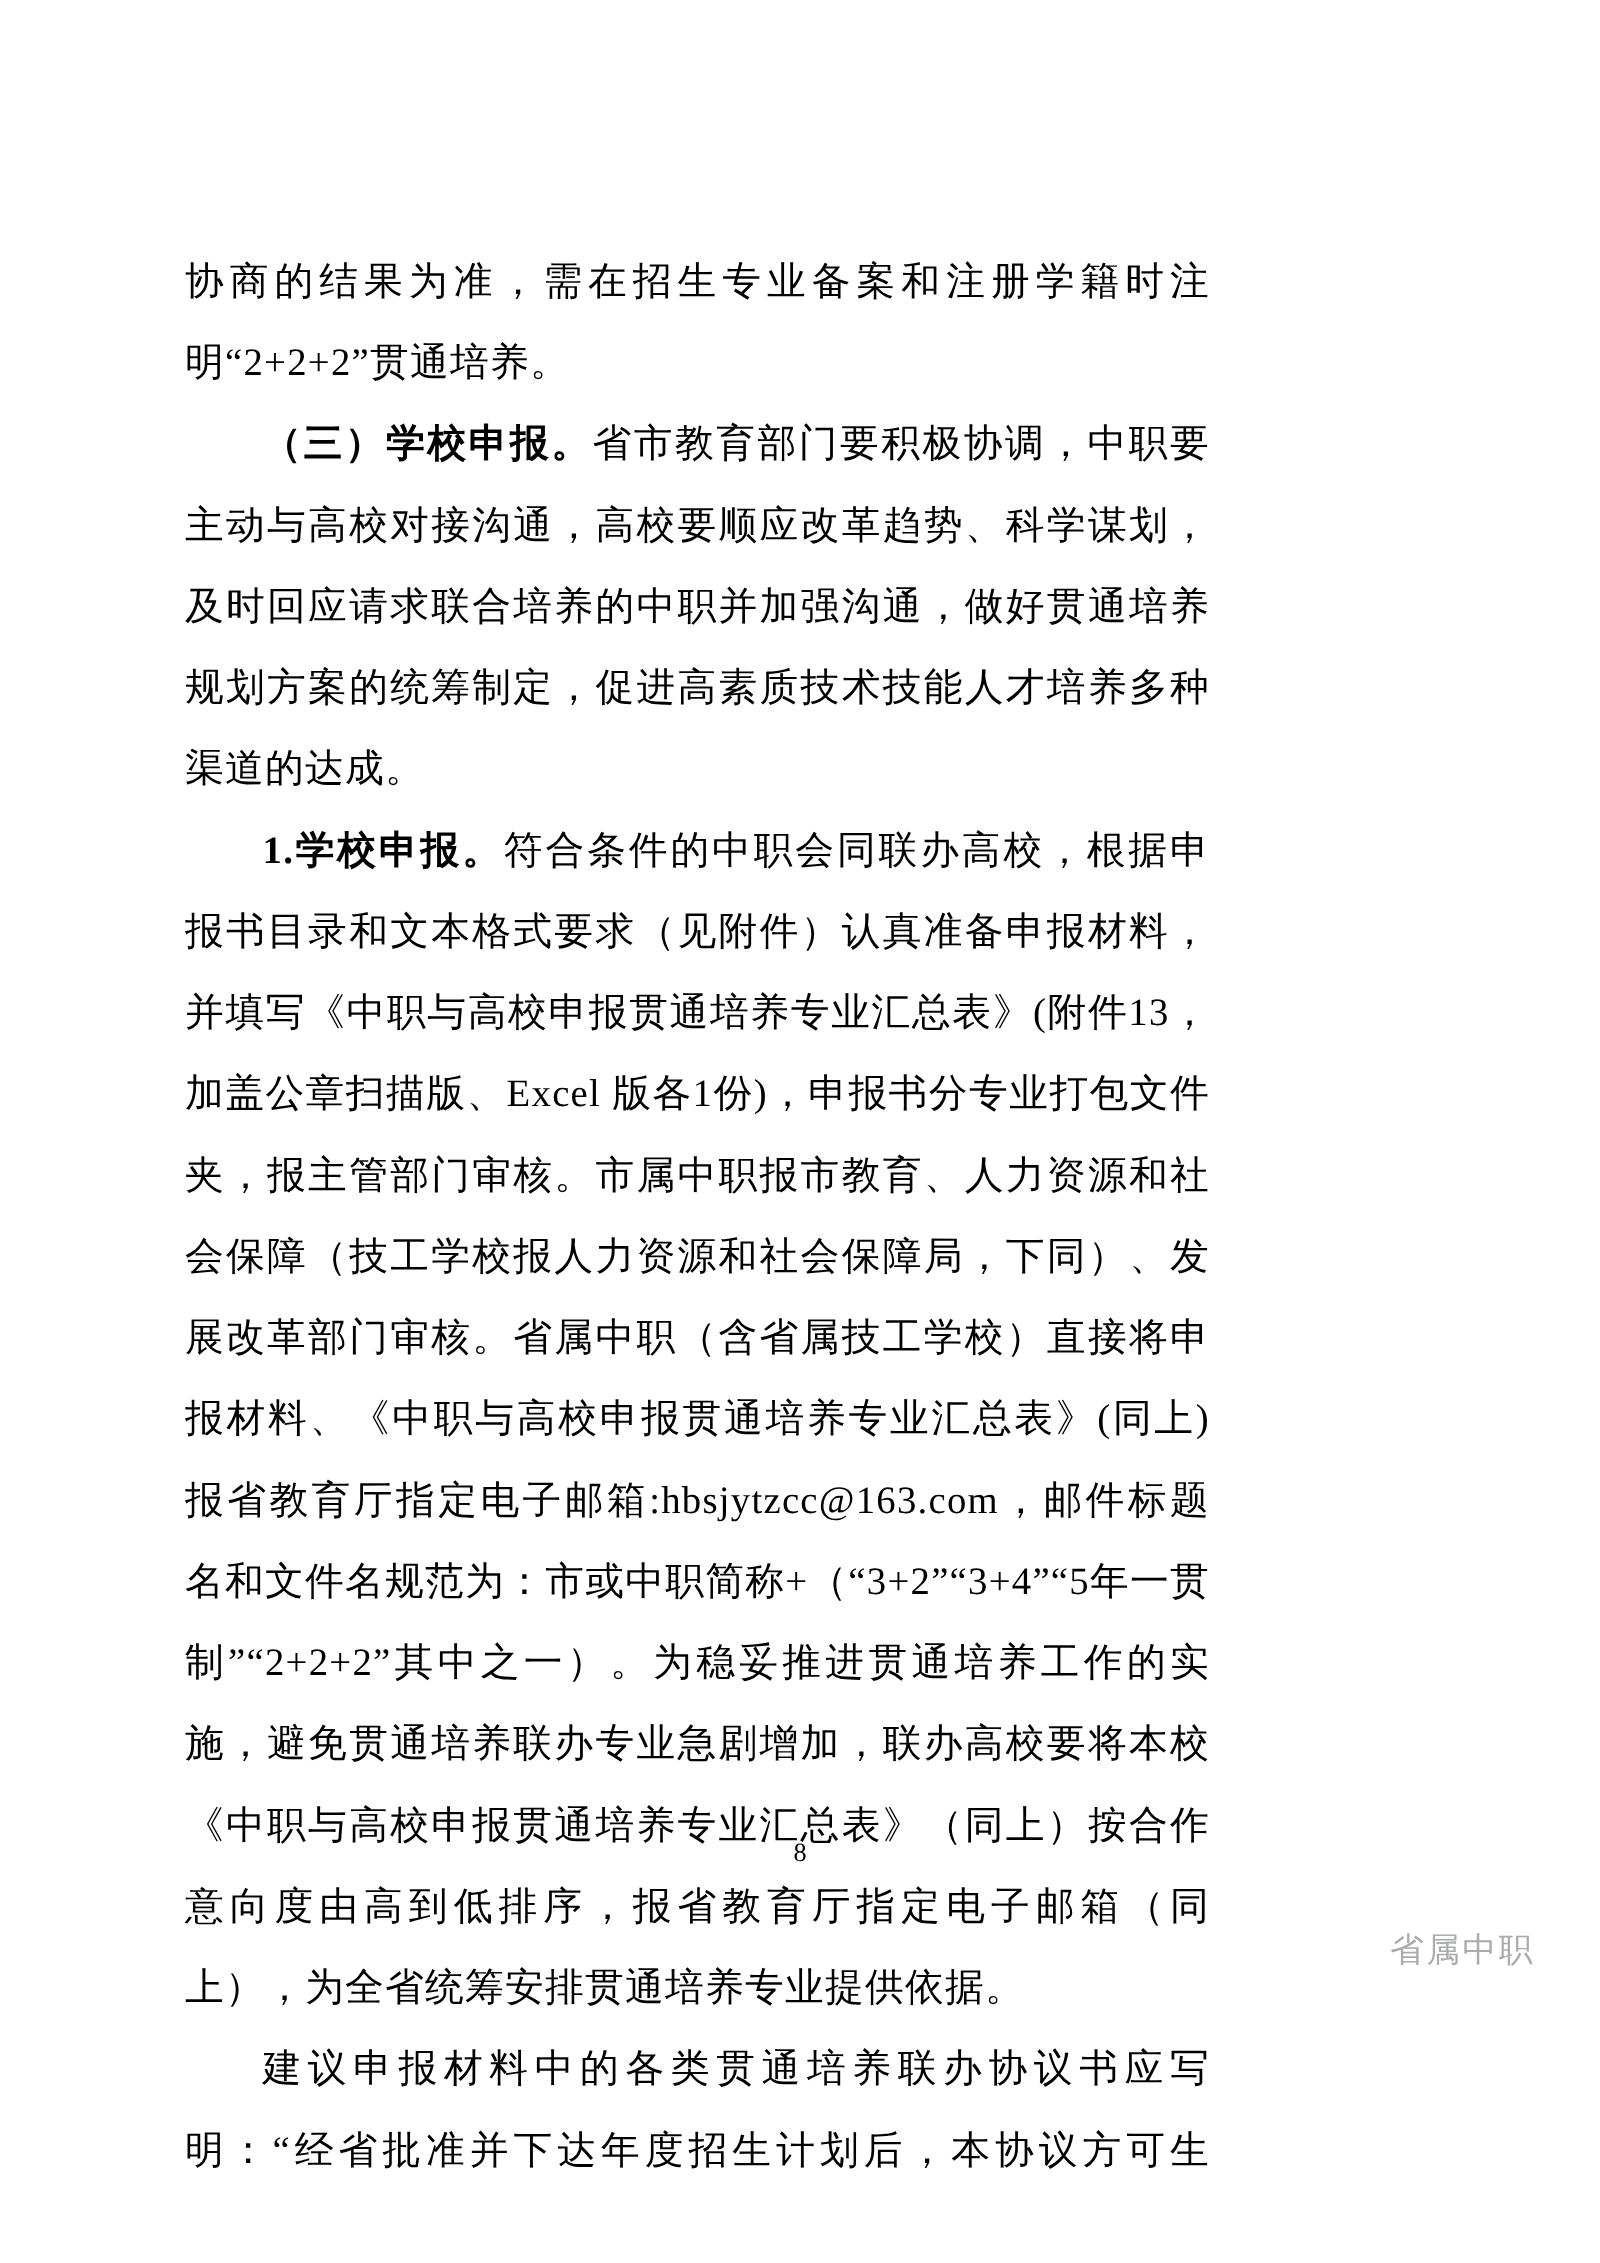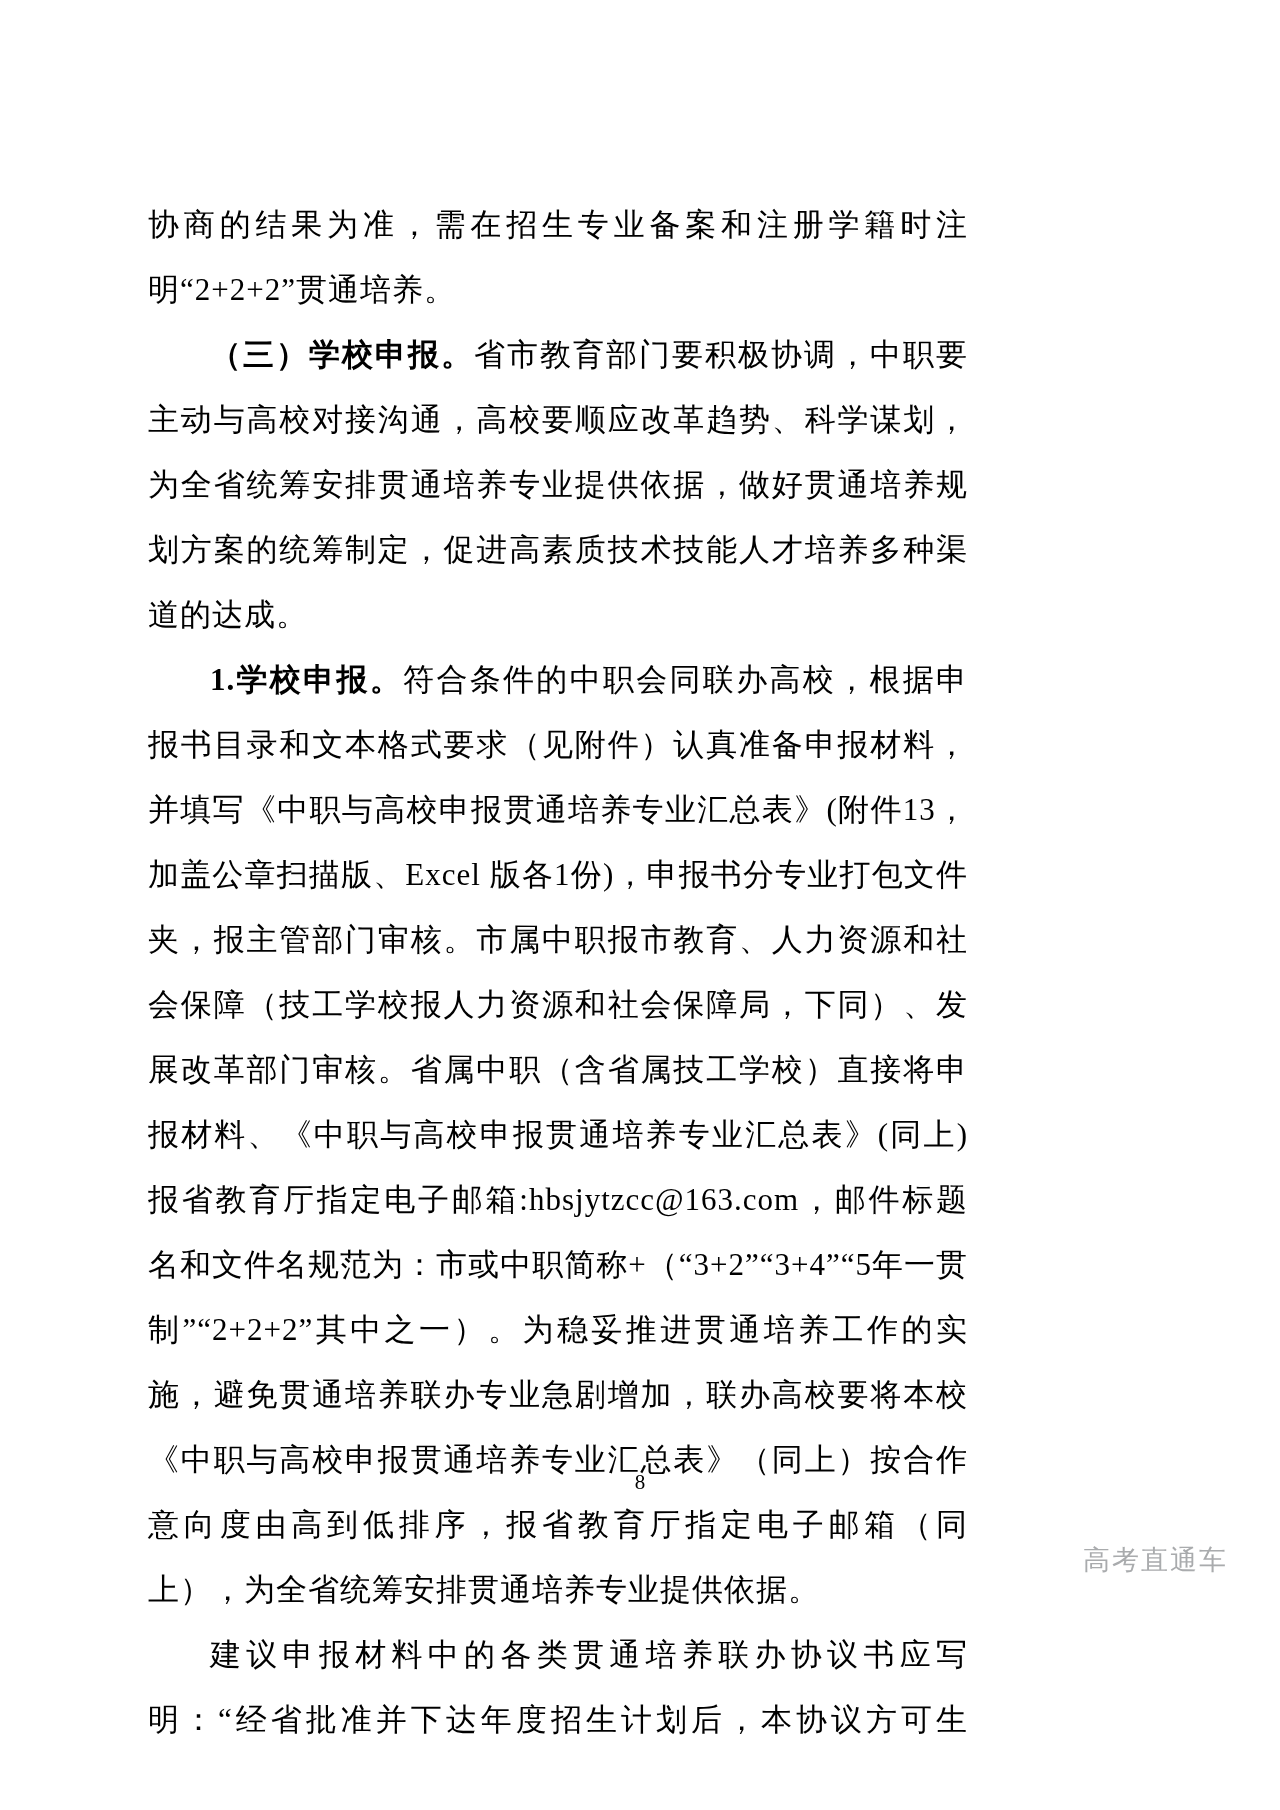--- a/index.html
+++ b/index.html
@@ -56,19 +56,19 @@
     color: #a9abad;
     letter-spacing: 2px;
   }
 </style>
 </head>
 <body>
 
 <div class="page">
   <div class="content" id="doc-content">
       <p class="para"><span>协商的结果为准，需在招生专业备案和注册学籍时注明“2+2+2”贯通培养。</span></p>
-      <p class="para indent"><span class="lead">（三）学校申报。</span><span>省市教育部门要积极协调，中职要主动与高校对接沟通，高校要顺应改革趋势、科学谋划，为全省统筹安排贯通培养专业提供依据，做好贯通培养规划方案的统筹制定，促进高素质技术技能人才培养多种渠道的达成。</span></p>
+      <p class="para indent"><span class="lead">（三）学校申报。</span><span>省市教育部门要积极协调，中职要主动与高校对接沟通，高校要顺应改革趋势、科学谋划，及时回应请求联合培养的中职并加强沟通，做好贯通培养规划方案的统筹制定，促进高素质技术技能人才培养多种渠道的达成。</span></p>
       <p class="para indent"><span class="lead">1.学校申报。</span><span>符合条件的中职会同联办高校，根据申报书目录和文本格式要求（见附件）认真准备申报材料，并填写《中职与高校申报贯通培养专业汇总表》(附件13，加盖公章扫描版、Excel 版各1份)，申报书分专业打包文件夹，报主管部门审核。市属中职报市教育、人力资源和社会保障（技工学校报人力资源和社会保障局，下同）、发展改革部门审核。省属中职（含省属技工学校）直接将申报材料、《中职与高校申报贯通培养专业汇总表》(同上)报省教育厅指定电子邮箱:hbsjytzcc@163.com，邮件标题名和文件名规范为：市或中职简称+（“3+2”“3+4”“5年一贯制”“2+2+2”其中之一）。为稳妥推进贯通培养工作的实施，避免贯通培养联办专业急剧增加，联办高校要将本校《中职与高校申报贯通培养专业汇总表》（同上）按合作意向度由高到低排序，报省教育厅指定电子邮箱（同上），为全省统筹安排贯通培养专业提供依据。</span></p>
       <p class="para indent"><span>建议申报材料中的各类贯通培养联办协议书应写明：“经省批准并下达年度招生计划后，本协议方可生效。”</span></p>
     </div>
   <div class="page-number">8</div>
-  <div class="watermark">高考直通车</div>
+  <div class="watermark">省属中职</div>
 </div>
 
 </body></html>

